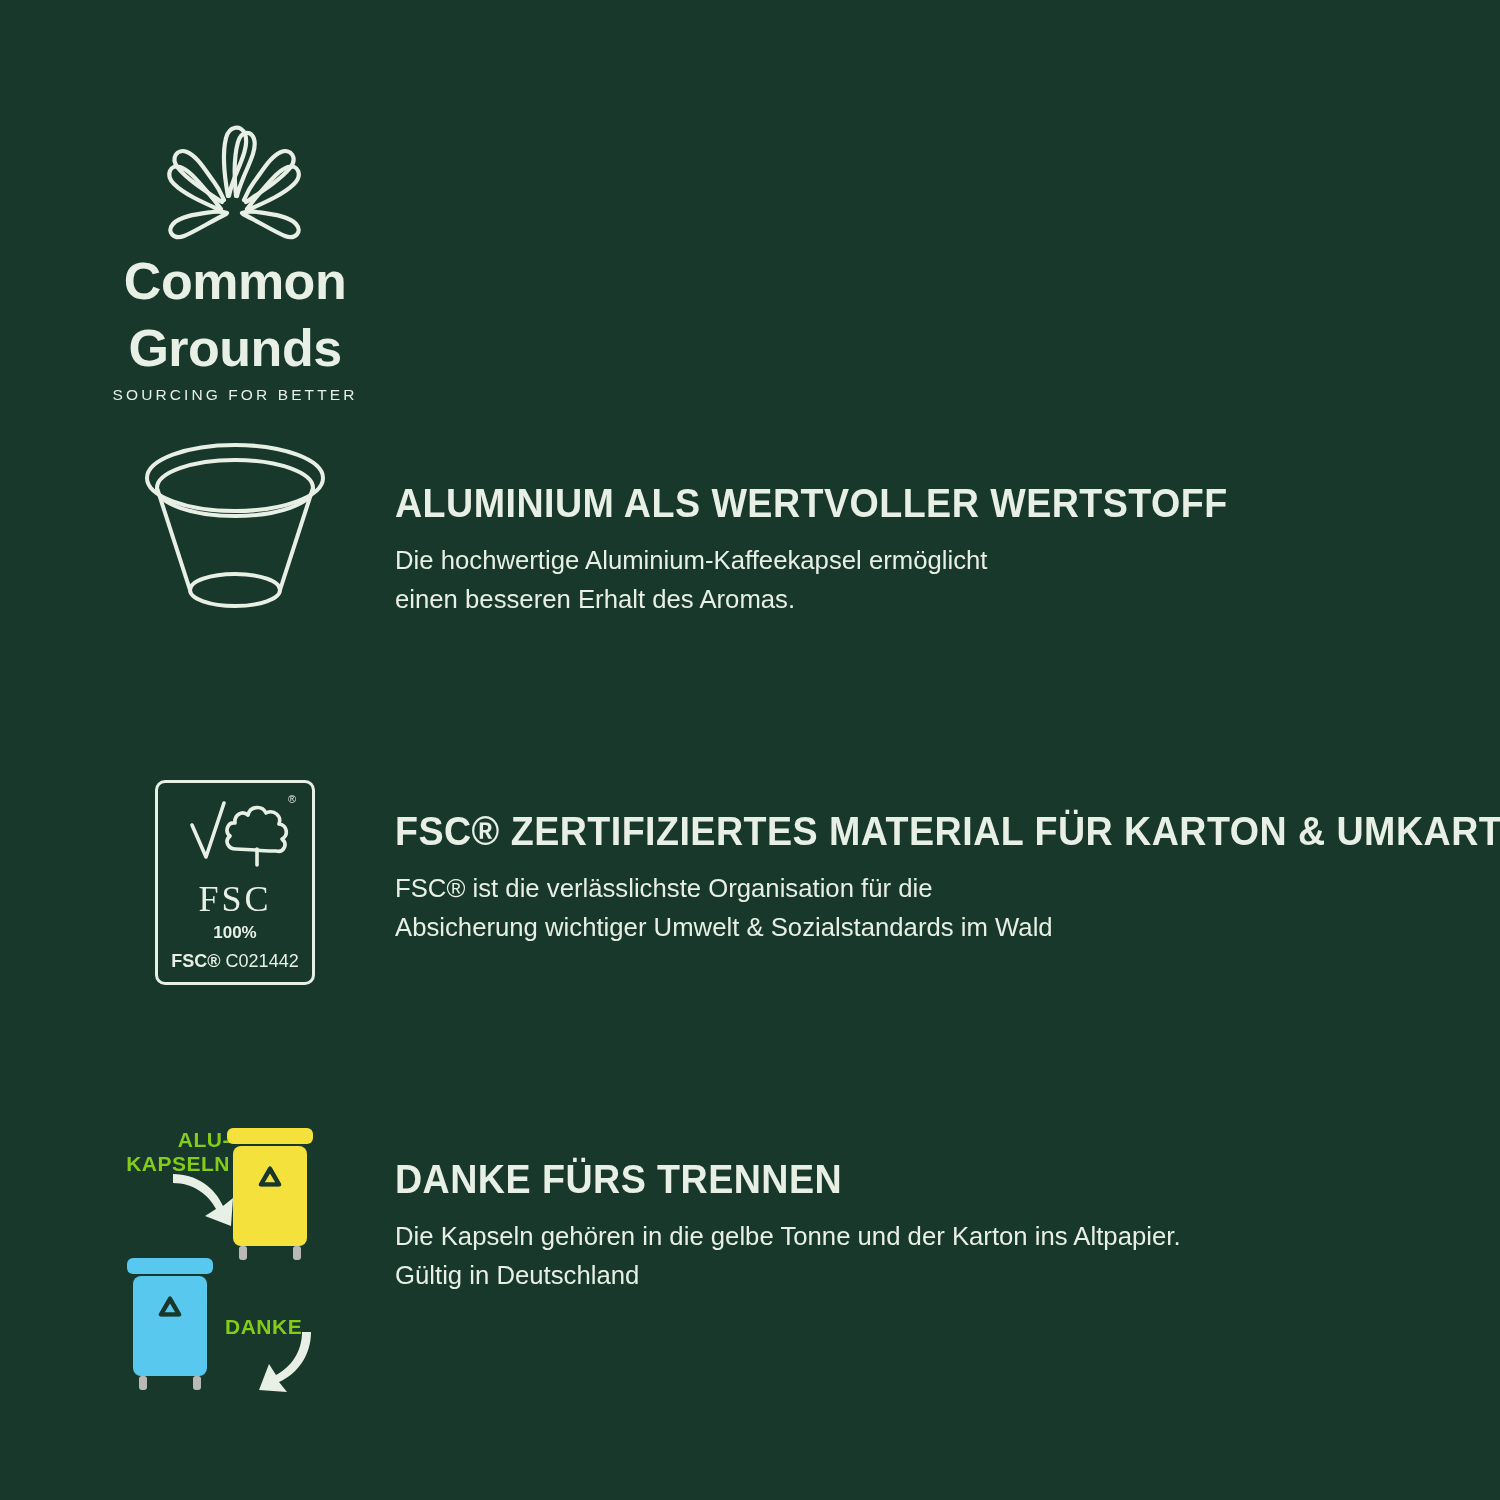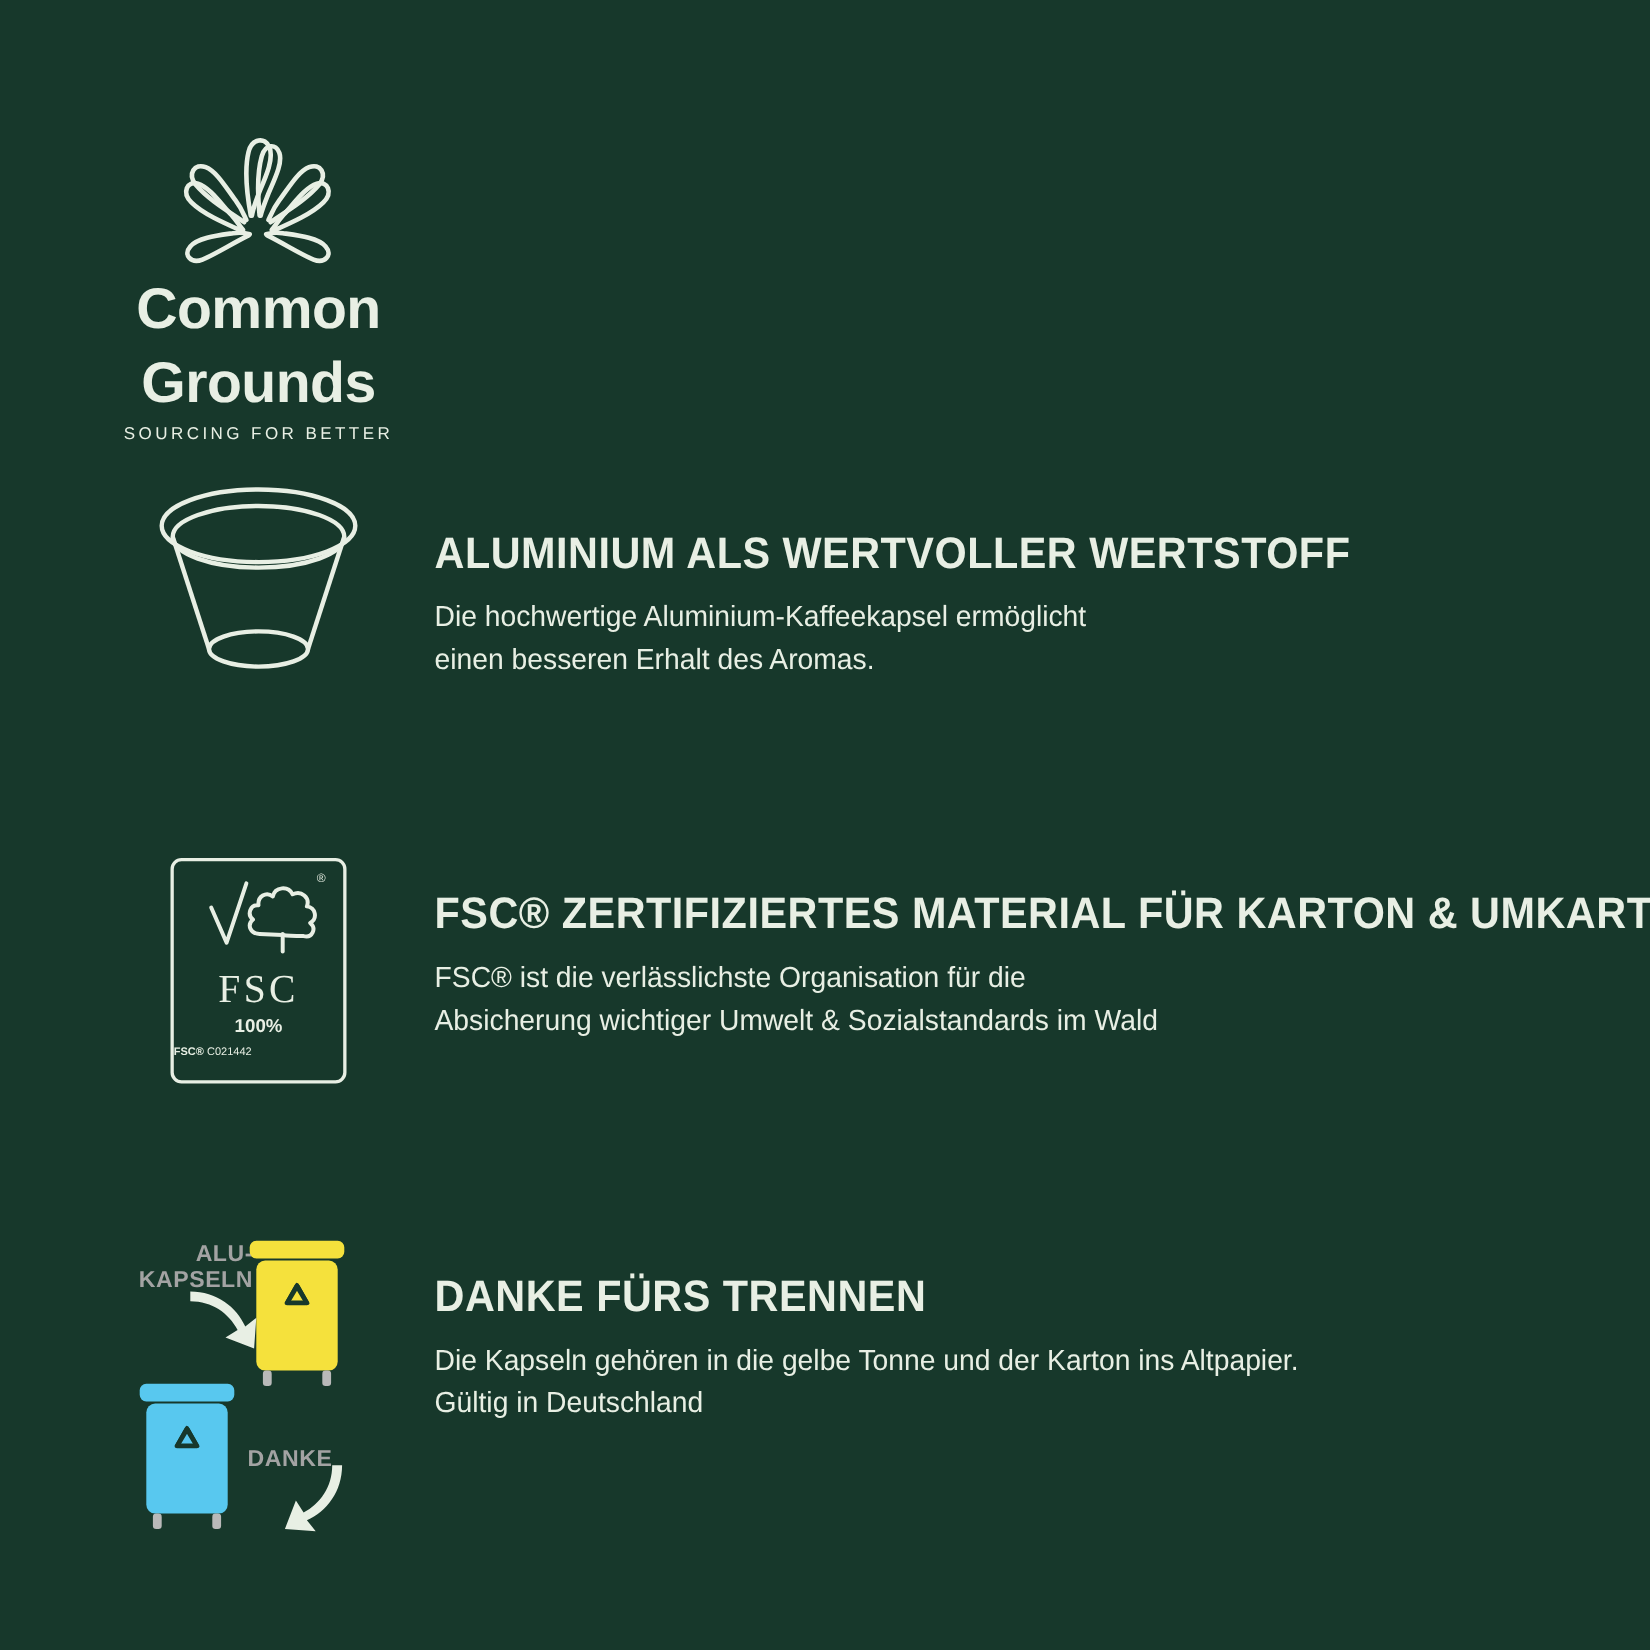--- a/index.html
+++ b/index.html
@@ -118,21 +118,22 @@
     left: 0; right: 0;
     top: 140px;
     text-align: center;
     font-size: 17px;
     font-weight: 700;
   }
   .fsc-code {
     position: absolute;
     left: 0; right: 0;
     top: 168px;
-    font-size: 10px;
+    text-align: center;
+    font-size: 18px;
   }
   .fsc-code b { font-weight: 700; }
   .fsc-reg {
     position: absolute;
     right: 16px;
     top: 10px;
     font-size: 11px;
   }
 
   
@@ -140,21 +141,21 @@
     position: relative;
     width: 240px;
     height: 330px;
     color: #e8efe4;
   }
   .bin-label {
     position: absolute;
     font-size: 21px;
     font-weight: 700;
     letter-spacing: 0.5px;
-    color: #a3a3a3;
+    color: #84cc16;
     text-align: right;
     line-height: 1.12;
   }
   #label-alu { left: 0px; top: 18px; width: 115px; }
   #label-karton { left: 110px; top: 205px; width: 120px; text-align: left; }
 </style>
 </head>
 <body>
 
 <div class="page">

